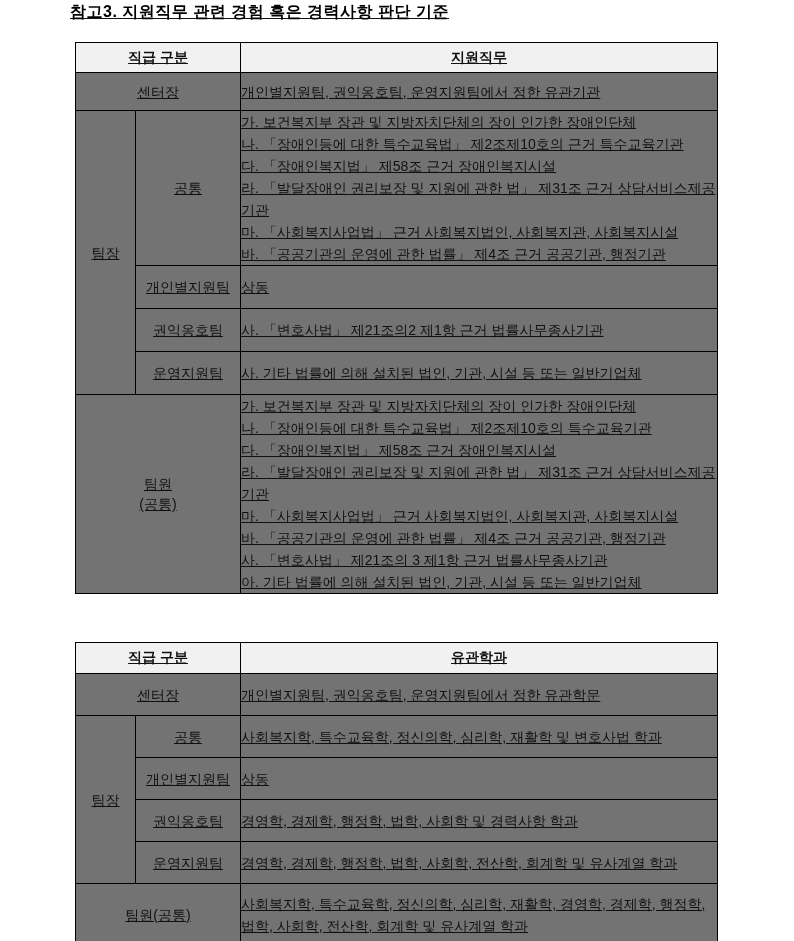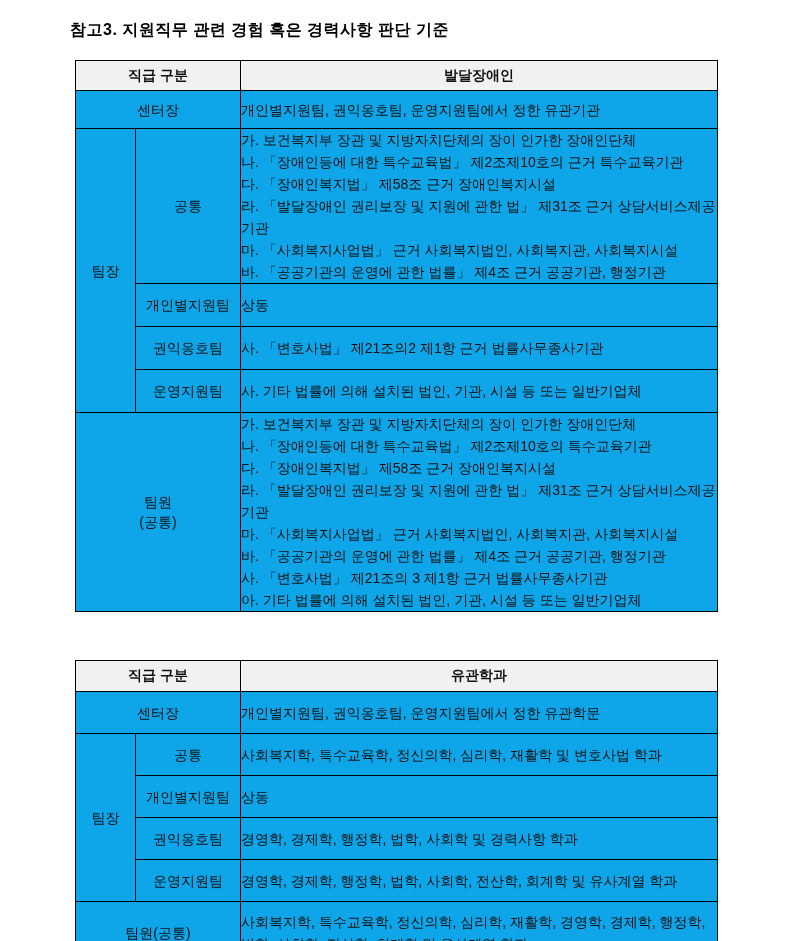--- a/index.html
+++ b/index.html
@@ -11,40 +11,41 @@
     width: 794px;
     height: 941px;
     font-family: "Liberation Sans", "DejaVu Sans", sans-serif;
     color: #111111;
     overflow: hidden;
   }
   .page {
     box-sizing: border-box;
     width: 794px;
     height: 941px;
-    padding: 20px 0 0 70px;
+    padding: 2px 0 0 70px;
+    text-decoration: underline;
   }
   .sec-title {
     font-size: 16px;
     font-weight: bold;
     color: #000000;
     line-height: 20px;
     margin: 0;
     letter-spacing: 0.5px;
   }
   .title-gap { height: 20px; }
   .between-gap { height: 32px; }
   .after-title2-gap { height: 16px; }
 
   table.doc-table {
     border-collapse: collapse;
     table-layout: fixed;
     width: 642px;
     margin-left: 5px;
-    background: #0ea5e9;
+    background: #737373;
   }
   .doc-table th, .doc-table td {
     border: 1px solid #000000;
     font-size: 14px;
     padding: 0;
     vertical-align: middle;
     color: #111111;
     overflow: hidden;
   }
   .doc-table th {
@@ -86,21 +87,21 @@
 
   <table class="doc-table">
     <colgroup>
       <col style="width:60px">
       <col style="width:105px">
       <col style="width:477px">
     </colgroup>
     <tbody>
         <tr class="t1-header">
       <th colspan="2">직급 구분</th>
-      <th>발달장애인</th>
+      <th>지원직무</th>
     </tr>
     <tr class="t1-center">
       <td colspan="2" class="label-cell">센터장</td>
       <td class="content-cell single">개인별지원팀, 권익옹호팀, 운영지원팀에서 정한 유관기관</td>
     </tr>
     <tr class="t1-common">
       <td rowspan="4" class="label-cell">팀장</td>
       <td class="label-cell">공통</td>
       <td class="content-cell">
             <div>가. 보건복지부 장관 및 지방자치단체의 장이 인가한 장애인단체</div>

